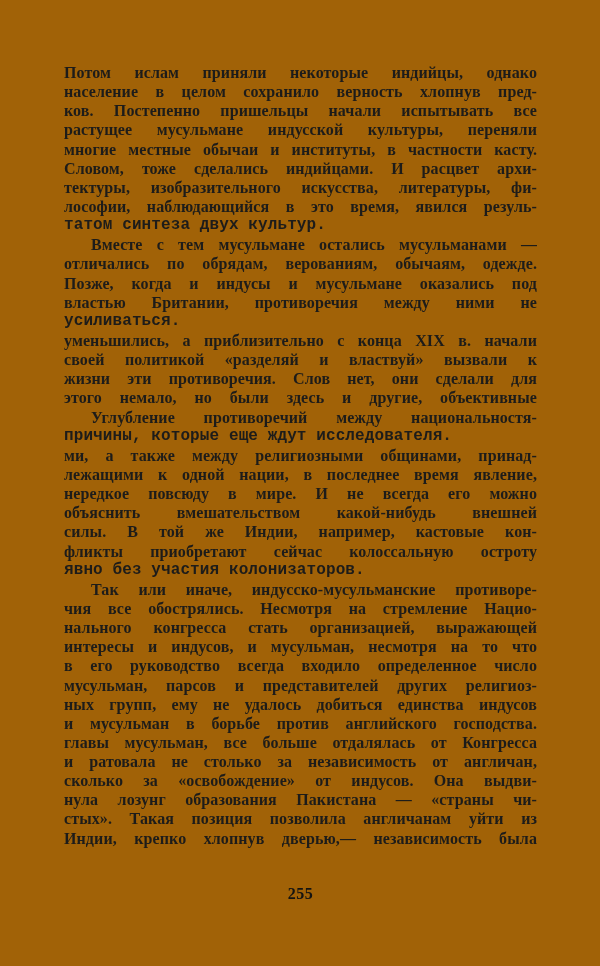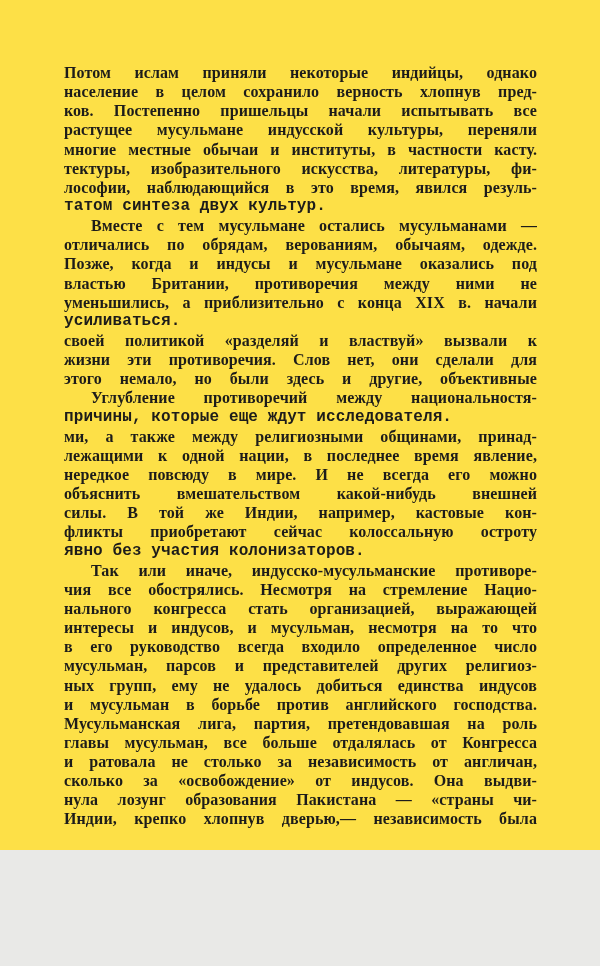--- a/index.html
+++ b/index.html
@@ -3,23 +3,23 @@
 <meta charset="utf-8">
 <style>
   html, body {
     margin: 0;
     padding: 0;
     background: #e9e9e7;
   }
   .page {
     position: relative;
     width: 600px;
-    height: 850px;
+    height: 966px;
     margin: 0 auto;
-    background: #fde047;
+    background: #a16207;
     overflow: hidden;
   }
   .text-block {
     position: absolute;
     left: 64px;
     top: 63px;
     width: 473px;
     font-family: "Liberation Serif", "DejaVu Serif", serif;
     font-size: 16px;
     line-height: 19.15px;
@@ -57,50 +57,51 @@
 </head>
 <body>
 
 <div class="page">
   <div class="text-block">
       <div class="line">Потом ислам приняли некоторые индийцы, однако</div>
       <div class="line">население в целом сохранило верность хлопнув пред-</div>
       <div class="line">ков. Постепенно пришельцы начали испытывать все</div>
       <div class="line">растущее мусульмане индусской культуры, переняли</div>
       <div class="line">многие местные обычаи и институты, в частности касту.</div>
+      <div class="line">Словом, тоже сделались индийцами. И расцвет архи-</div>
       <div class="line">тектуры, изобразительного искусства, литературы, фи-</div>
       <div class="line">лософии, наблюдающийся в это время, явился резуль-</div>
       <div class="line endline">татом синтеза двух культур.</div>
       <div class="line indent">Вместе с тем мусульмане остались мусульманами —</div>
       <div class="line">отличались по обрядам, верованиям, обычаям, одежде.</div>
       <div class="line">Позже, когда и индусы и мусульмане оказались под</div>
       <div class="line">властью Британии, противоречия между ними не</div>
+      <div class="line endline">усиливаться.</div>
       <div class="line">уменьшились, а приблизительно с конца XIX в. начали</div>
-      <div class="line endline">усиливаться.</div>
       <div class="line">своей политикой «разделяй и властвуй» вызвали к</div>
       <div class="line">жизни эти противоречия. Слов нет, они сделали для</div>
       <div class="line">этого немало, но были здесь и другие, объективные</div>
       <div class="line indent">Углубление противоречий между национальностя-</div>
       <div class="line endline">причины, которые еще ждут исследователя.</div>
       <div class="line">ми, а также между религиозными общинами, принад-</div>
       <div class="line">лежащими к одной нации, в последнее время явление,</div>
       <div class="line">нередкое повсюду в мире. И не всегда его можно</div>
       <div class="line">объяснить вмешательством какой-нибудь внешней</div>
       <div class="line">силы. В той же Индии, например, кастовые кон-</div>
       <div class="line">фликты приобретают сейчас колоссальную остроту</div>
       <div class="line endline">явно без участия колонизаторов.</div>
       <div class="line indent">Так или иначе, индусско-мусульманские противоре-</div>
       <div class="line">чия все обострялись. Несмотря на стремление Нацио-</div>
       <div class="line">нального конгресса стать организацией, выражающей</div>
       <div class="line">интересы и индусов, и мусульман, несмотря на то что</div>
       <div class="line">в его руководство всегда входило определенное число</div>
       <div class="line">мусульман, парсов и представителей других религиоз-</div>
       <div class="line">ных групп, ему не удалось добиться единства индусов</div>
       <div class="line">и мусульман в борьбе против английского господства.</div>
-      <div class="line">Мусульманская лига, партия, претендовавшая на роль</div>
       <div class="line">главы мусульман, все больше отдалялась от Конгресса</div>
       <div class="line">и ратовала не столько за независимость от англичан,</div>
       <div class="line">сколько за «освобождение» от индусов. Она выдви-</div>
       <div class="line">нула лозунг образования Пакистана — «страны чи-</div>
+      <div class="line">стых». Такая позиция позволила англичанам уйти из</div>
       <div class="line">Индии, крепко хлопнув дверью,— независимость была</div>
     </div>
   <div class="page-number">255</div>
 </div>
 
 </body></html>

